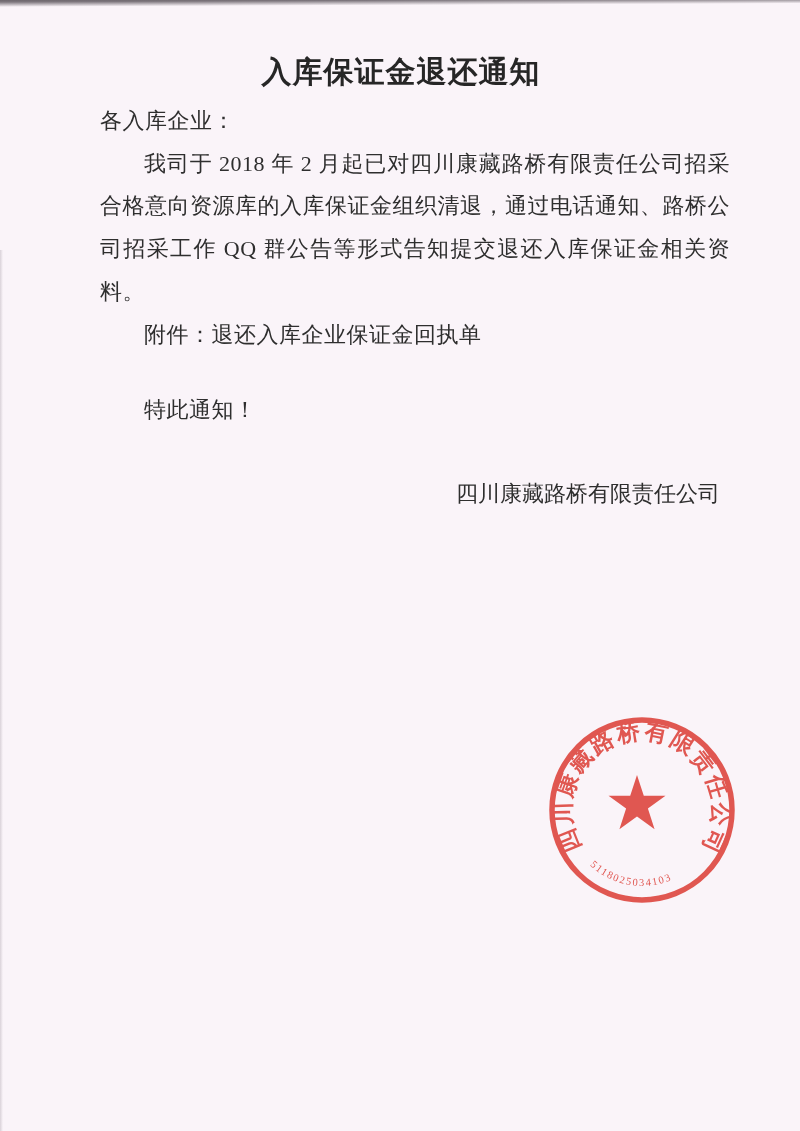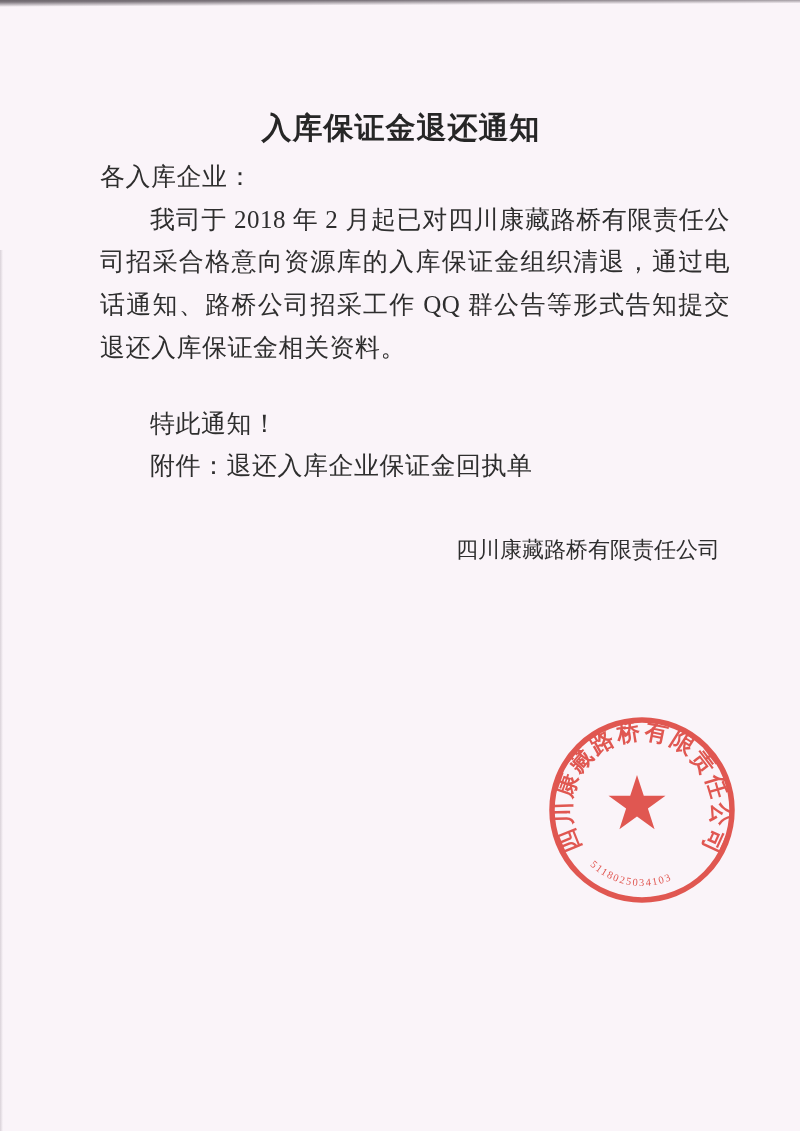--- a/index.html
+++ b/index.html
@@ -18,34 +18,34 @@
     transform-origin: left center;
   }
   .scan-edge-left {
     position: absolute; left: 0; top: 250px; width: 3px; height: 881px;
     background: linear-gradient(to right, #d9d2d9, rgba(217,210,217,0));
   }
   .doc {
     position: absolute; top: 0; left: 0;
     box-sizing: border-box;
     width: 800px;
-    padding: 104px 70px 0 100px;
+    padding: 48px 70px 0 100px;
   }
   .title {
     font-size: 30px;
     font-weight: bold;
     line-height: 48px;
     margin: 0 0 4px -28px;
     text-align: center;
     color: #262626;
     letter-spacing: 1px;
   }
   .body-text p {
     margin: 0;
-    font-size: 25px;
+    font-size: 22px;
     line-height: 42.7px;
     text-align: justify;
     letter-spacing: 0.5px;
   }
   .body-text p.indent { text-indent: 2em; }
   .body-text p.gap-above { margin-top: 33px; }
   .sig-block { text-align: right; }
   .sig-company {
     margin: 41px 10px 0 0;
     font-size: 22px;
@@ -76,22 +76,22 @@
 
 <div class="scan-edge-top"></div>
 <div class="scan-edge-left"></div>
 
 <div class="doc">
   <h1 class="title">入库保证金退还通知</h1>
 
   <div class="body-text">
     <p>各入库企业：</p>
     <p class="indent">我司于 2018 年 2 月起已对四川康藏路桥有限责任公司招采合格意向资源库的入库保证金组织清退，通过电话通知、路桥公司招采工作 QQ 群公告等形式告知提交退还入库保证金相关资料。</p>
+    <p class="indent">附件：退还入库企业保证金回执单</p>
     <p class="indent gap-above">特此通知！</p>
-    <p class="indent">附件：退还入库企业保证金回执单</p>
   </div>
 
   <div class="sig-block">
     <p class="sig-company">四川康藏路桥有限责任公司</p>
   </div>
 </div>
 
 <svg class="seal" viewBox="-100 -100 200 200" xmlns="http://www.w3.org/2000/svg">
   <defs>
     <path id="sealTopArc" d="M -58.9,39.7 A 71,71 0 1 1 58.9,39.7" fill="none"></path>

